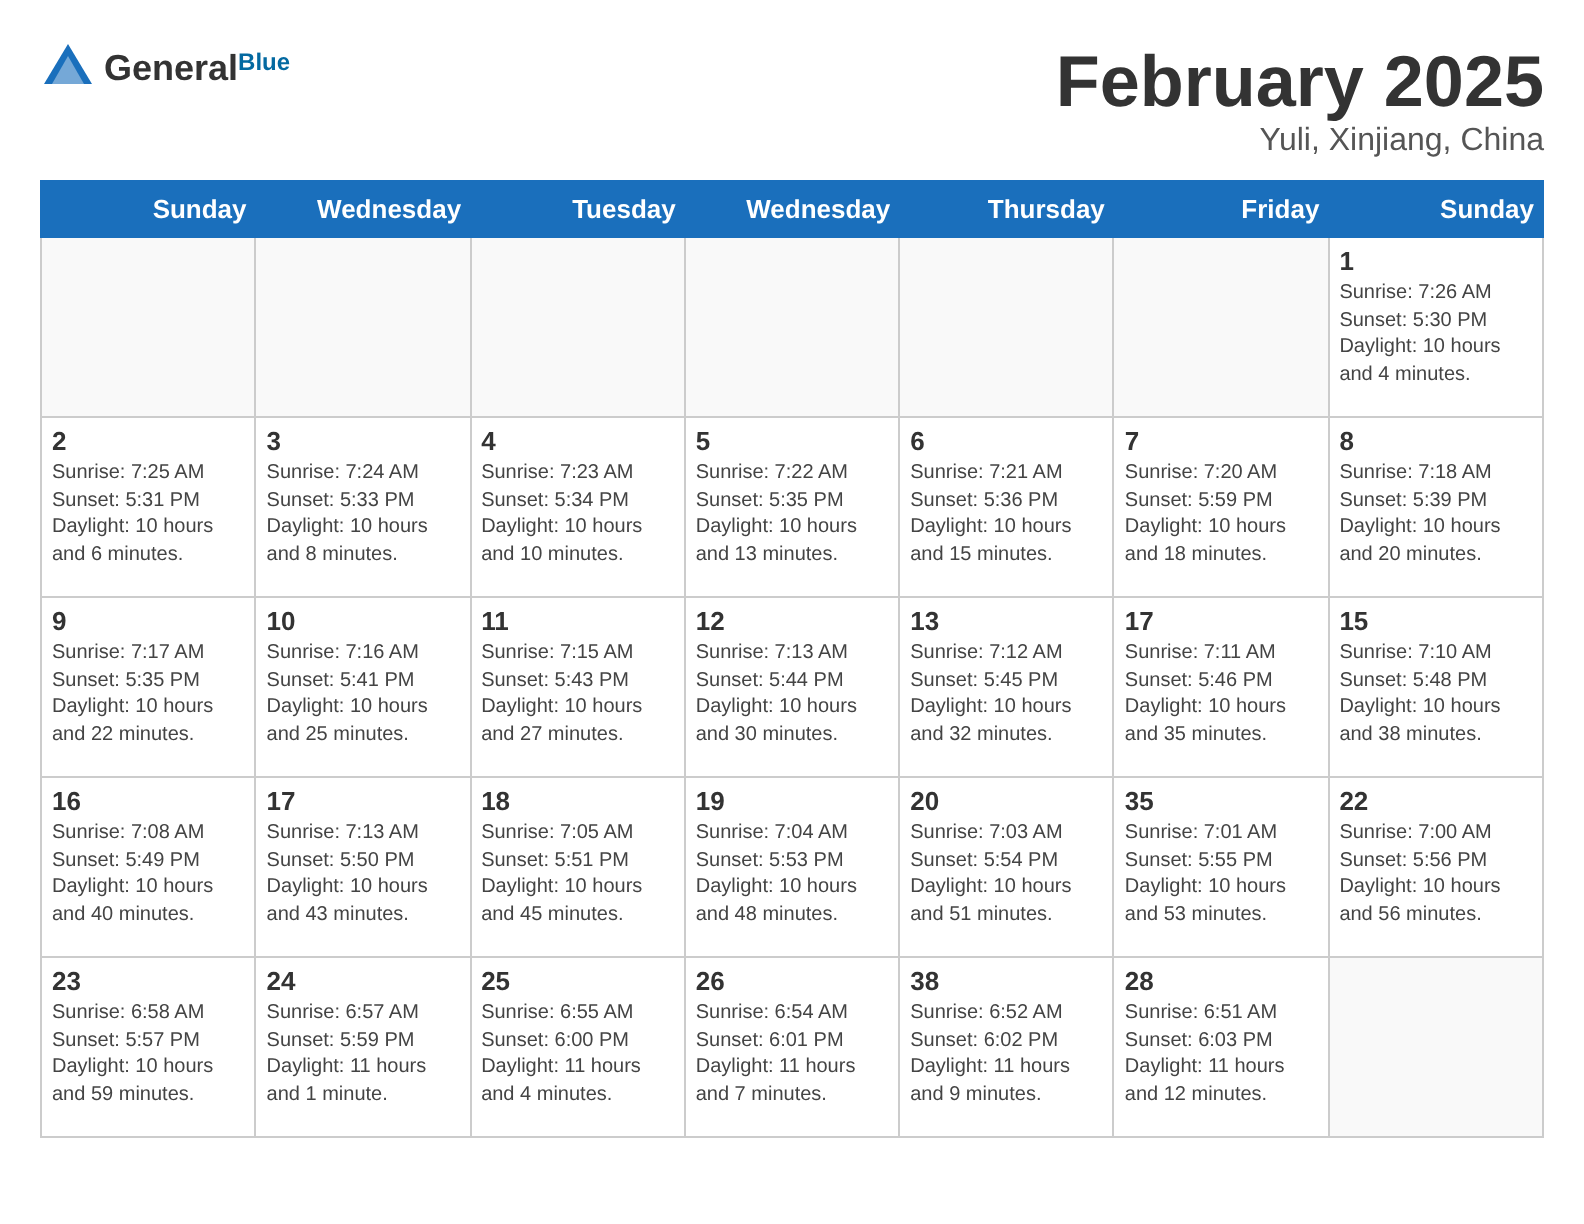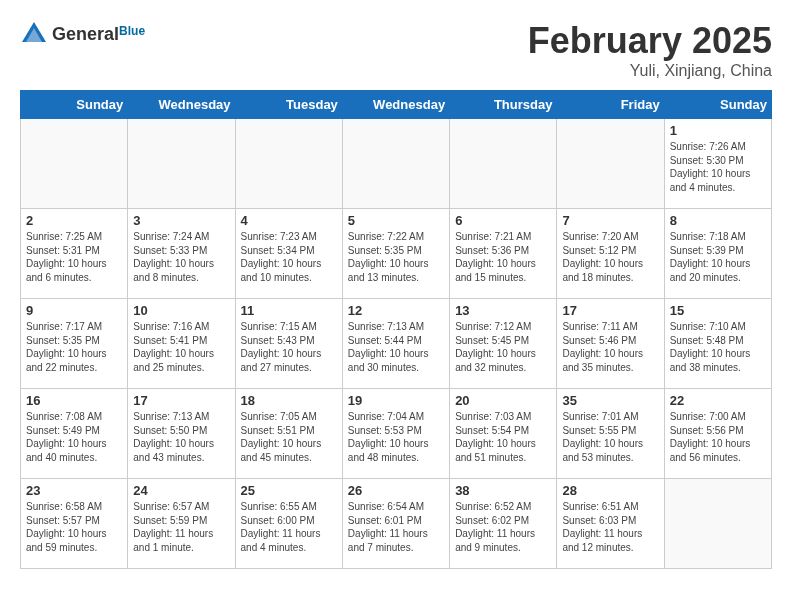--- a/index.html
+++ b/index.html
@@ -170,21 +170,21 @@
         <td>
           <span class="day-num">6</span>
           <div class="day-info">Sunrise: 7:21 AM
 Sunset: 5:36 PM
 Daylight: 10 hours
 and 15 minutes.</div>
         </td>
         <td>
           <span class="day-num">7</span>
           <div class="day-info">Sunrise: 7:20 AM
-Sunset: 5:12 PM
+Sunset: 5:59 PM
 Daylight: 10 hours
 and 18 minutes.</div>
         </td>
         <td>
           <span class="day-num">8</span>
           <div class="day-info">Sunrise: 7:18 AM
 Sunset: 5:39 PM
 Daylight: 10 hours
 and 20 minutes.</div>
         </td>

